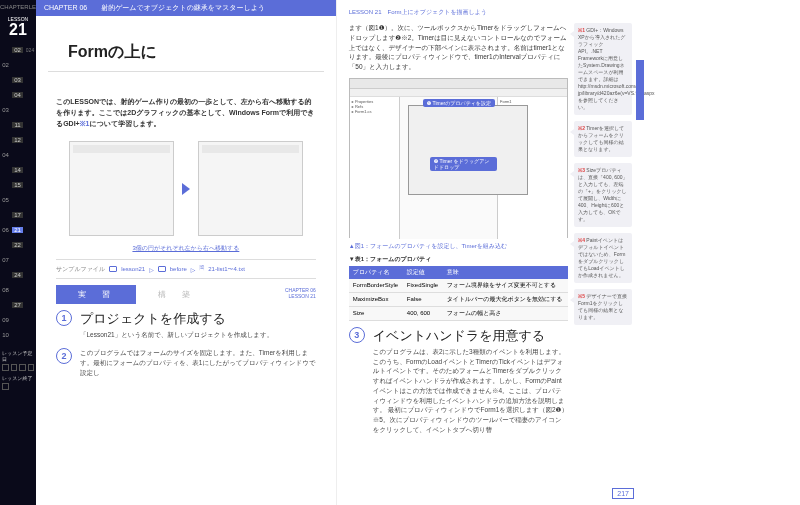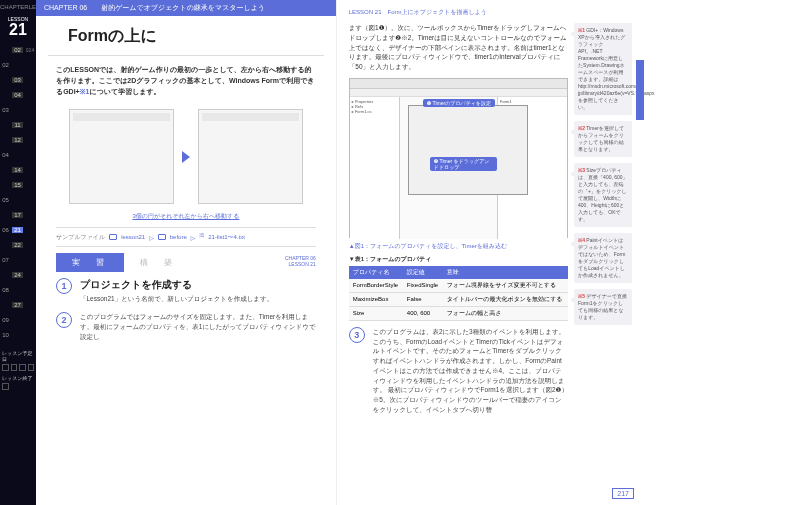--- a/index.html
+++ b/index.html
@@ -13,40 +13,40 @@
 .grow.active .ls{background:#667eea;color:#fff}
 .grow .pg{flex:1;text-align:center;color:#777;font-size:5px}
 .gfoot{font-size:5px;color:#ccc;margin-top:6px;padding:2px}
 .gfoot-row{display:flex;gap:2px;margin-top:2px}
 .gfoot-row span{width:7px;height:7px;border:1px solid #555}
 .left-page{width:380px;background:#fff;position:relative}
 .ch-bar{background:#5b6dd8;color:#fff;font-size:7px;padding:3px 8px}
 .lesson-badge{position:absolute;left:-36px;top:14px;width:36px;height:28px;background:#0a0a1a;color:#fff;text-align:center}
 .lesson-badge .t{font-size:5px;padding-top:2px}
 .lesson-badge .n{font-size:16px;font-weight:bold;line-height:1}
-.title-block{padding:10px 20px 8px;border-bottom:1px solid #ddd;margin:0 12px}
+.title-block{padding:10px 20px 8px;border-bottom:1px solid #ddd;margin:16px 12px}
 .title-block h1{font-size:16px;font-weight:bold;color:#222;line-height:1.3}
 .intro{padding:8px 20px;font-size:7px;line-height:1.6;color:#333;font-weight:bold}
 .intro .note{color:#5b6dd8}
 .screens{display:flex;align-items:center;justify-content:center;gap:8px;padding:4px 20px}
 .screen{width:105px;height:95px;background:#f5f5f5;border:1px solid #ccc;position:relative}
 .screen::before{content:"";position:absolute;top:3px;left:3px;right:3px;height:8px;background:#e8e8e8}
 .tri{width:0;height:0;border-left:8px solid #5b6dd8;border-top:6px solid transparent;border-bottom:6px solid transparent}
 .cap{text-align:center;font-size:6px;color:#5b6dd8;margin:4px 0;text-decoration:underline}
 .sample{margin:6px 20px;padding:4px 0;border-top:1px solid #ddd;border-bottom:1px solid #ddd;display:flex;align-items:center;gap:4px;font-size:6px;color:#5b6dd8}
 .folder{width:8px;height:6px;border:1px solid #5b6dd8;border-radius:1px}
 .tabs{margin:0 20px;display:flex;position:relative}
-.tab{padding:4px 16px;font-size:8px;letter-spacing:4px}
+.tab{padding:4px 22px;font-size:8px;letter-spacing:4px}
 .tab.active{background:#5b6dd8;color:#fff}
 .tab.inactive{color:#bbb}
 .tab-right{margin-left:auto;font-size:5px;color:#5b6dd8;text-align:right;padding:2px 0}
 .steps{padding:6px 20px}
 .step{display:flex;gap:8px;margin-bottom:8px}
 .step-n{width:16px;height:16px;border:1.5px solid #5b6dd8;border-radius:50%;color:#5b6dd8;font-size:9px;font-weight:bold;display:flex;align-items:center;justify-content:center;flex-shrink:0}
-.step-body .st{font-size:10px;font-weight:bold;color:#222;margin-bottom:2px}
+.step-body .st{font-size:13px;font-weight:normal;color:#222;margin-bottom:2px}
 .step-body .sd{font-size:6.5px;color:#444;line-height:1.5}
 .right-page{width:384px;background:#fff;padding:8px 12px;position:relative;border-left:1px solid #eee}
 .rp-head{font-size:6px;color:#5b6dd8;margin-bottom:6px}
 .rp-body{display:flex;gap:6px}
 .rp-main{flex:1}
 .rp-text{font-size:6.5px;line-height:1.5;color:#333;margin-bottom:6px}
 .ide{border:1px solid #bbb;background:#f8f8f8;height:160px;position:relative;font-size:5px;color:#666}
 .ide-top{height:10px;background:#e8e8e8;border-bottom:1px solid #ccc}
 .ide-toolbar{height:8px;background:#f0f0f0;border-bottom:1px solid #ddd}
 .ide-body{display:flex;height:142px}
@@ -302,20 +302,21 @@
                 <td>Size</td>
                 <td>400, 600</td>
                 <td>フォームの幅と高さ</td>
               </tr>
             </tbody>
         </table>
         <div class="steps" style="padding:6px 0">
           <div class="step">
             <div class="step-n">3</div>
             <div class="step-body">
+              <div class="st">イベントハンドラを用意する</div>
               <div class="sd">このプログラムは、表2に示した3種類のイベントを利用します。
 このうち、FormのLoadイベントとTimerのTickイベントはデフォルトイベントです。そのためフォームとTimerをダブルクリックすればイベントハンドラが作成されます。しかし、FormのPaintイベントはこの方法では作成できません※4。ここは、プロパティウィンドウを利用したイベントハンドラの追加方法を説明します。
 最初にプロパティウィンドウでForm1を選択します（図2❶）※5。次にプロパティウィンドウのツールバーで稲妻のアイコンをクリックして、イベントタブへ切り替</div>
             </div>
           </div>
         </div>
       </div>
       <div class="sidebar" id="notes-col">
           <div class="note-box"><span class="nt">※1</span> GDI+：Windows XPから導入されたグラフィックAPI。.NET Frameworkに用意したSystem.Drawingネームスペースが利用できます。詳細はhttp://msdn.microsoft.com/ja-jp/library/d420az6e(v=VS.90).aspxを参照してください。</div>
           <div class="note-box"><span class="nt">※2</span> Timerを選択してからフォームをクリックしても同様の結果となります。</div>

